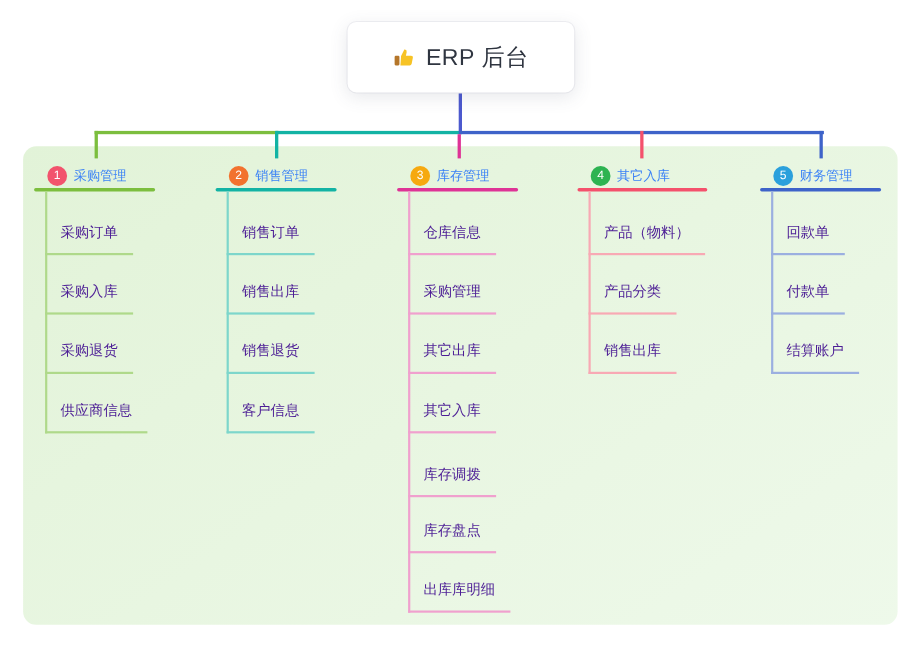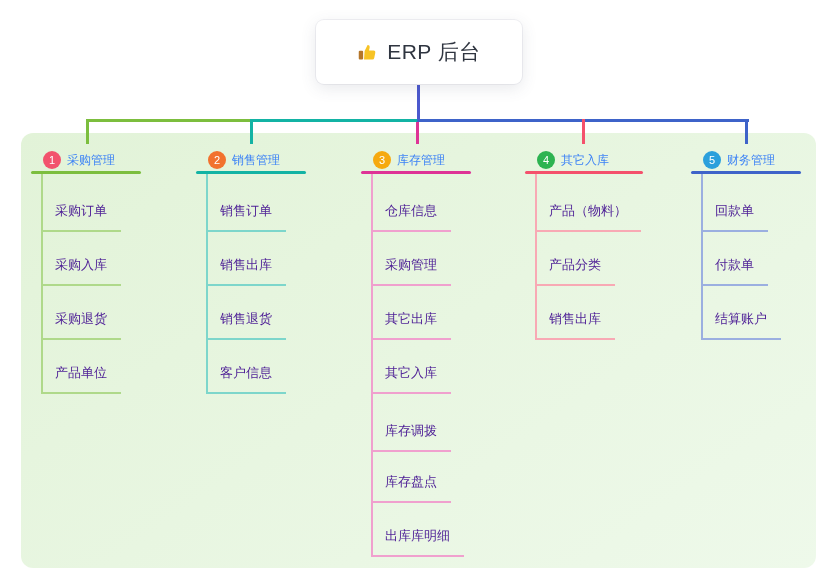--- a/index.html
+++ b/index.html
@@ -78,21 +78,21 @@
   <div class="branch b1" style="--c: #7CBE3E; --t: #AFD98A; --b: #F2536D;">
     <div class="bhead">
       <span class="badge">1</span>
       <span class="btitle">采购管理</span>
     </div>
     <div class="bline"></div>
     <div class="vline"></div>
     <div class="sub t0">采购订单</div>
     <div class="sub t1">采购入库</div>
     <div class="sub t2">采购退货</div>
-    <div class="sub t3">产品单位</div>
+    <div class="sub t3">供应商信息</div>
   </div>
 
   <div class="branch b2" style="--c: #13B3A4; --t: #7DD6CB; --b: #F2722E;">
     <div class="bhead">
       <span class="badge">2</span>
       <span class="btitle">销售管理</span>
     </div>
     <div class="bline"></div>
     <div class="vline"></div>
     <div class="sub t0">销售订单</div>

